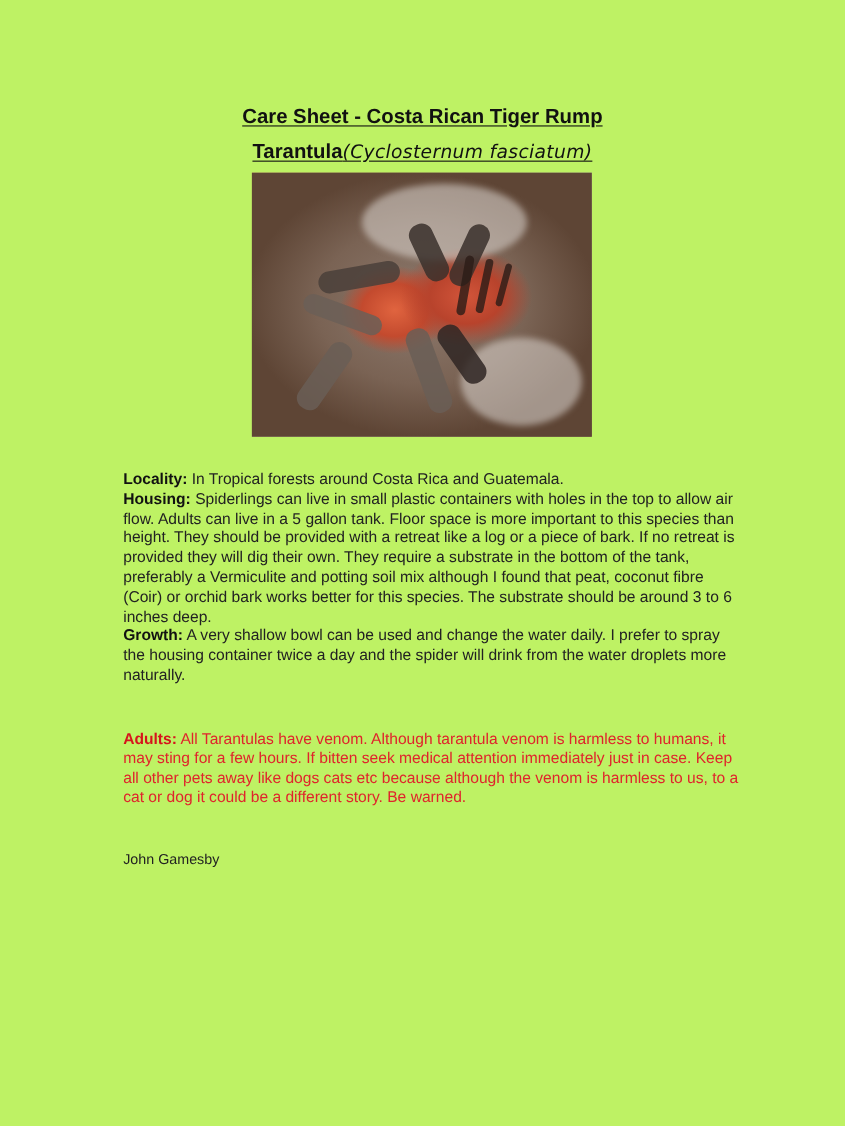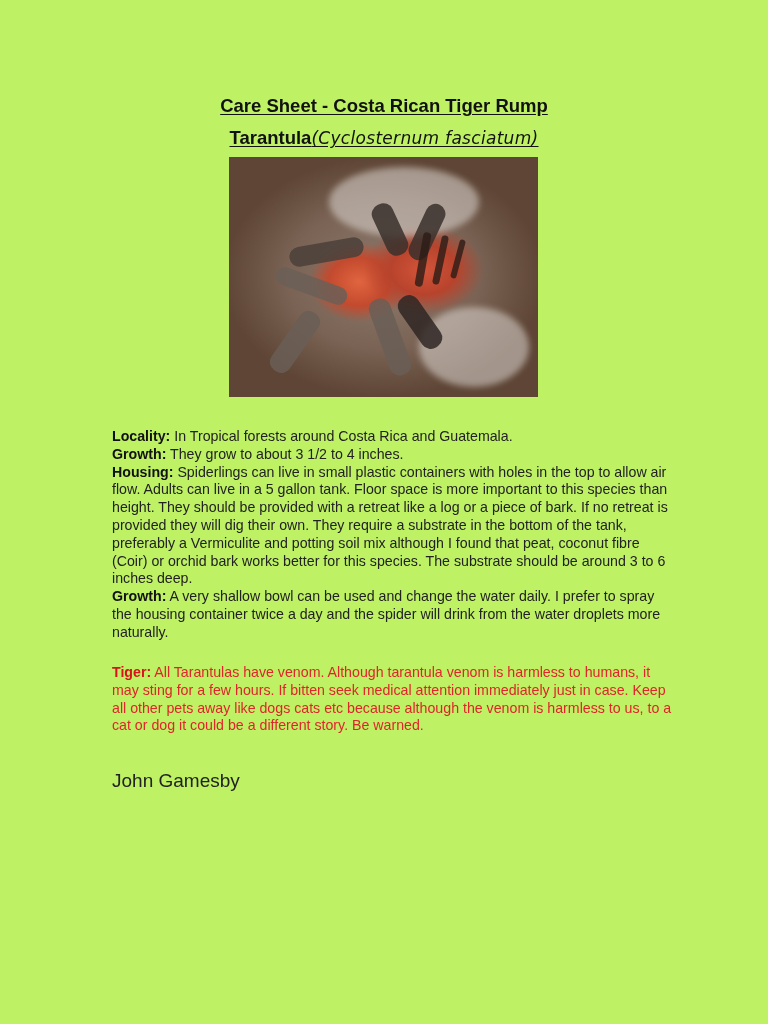--- a/index.html
+++ b/index.html
@@ -80,21 +80,21 @@
       font-family: "Liberation Sans", sans-serif;
       font-size: 14.2px;
       line-height: 17.8px;
       color: #222;
     }
     .body-text p { margin: 0; }
     .body-text b { color: #111; }
     .main-block { top: 428px; }
     .venom-block { top: 664px; color: #e0242c; }
     .venom-block b { color: #d6141c; }
-    .author { position: absolute; left: 112px; top: 772px; font-size: 19px; line-height: 18px; color: #222; font-family: "Liberation Sans", sans-serif; }
+    .author { position: absolute; left: 112px; top: 772px; font-size: 13px; line-height: 18px; color: #222; font-family: "Liberation Sans", sans-serif; }
   </style>
 </head>
 <body>
 
 <div class="page">
 
   <div class="title title-line1">
     <span class="u">Care Sheet - Costa Rican Tiger Rump</span>
   </div>
   <div class="title title-line2">
@@ -111,24 +111,23 @@
     <div class="leg" style="left:55px;top:150px;width:22px;height:70px;transform:rotate(35deg);background:#6a5e56;"></div>
     <div class="leg" style="left:150px;top:140px;width:22px;height:80px;transform:rotate(-20deg);background:#6a5e56;"></div>
     <div class="leg" style="left:180px;top:135px;width:22px;height:60px;transform:rotate(-35deg);background:#2f2623;"></div>
     <div class="stripe" style="left:190px;top:75px;width:8px;height:55px;transform:rotate(10deg);"></div>
     <div class="stripe" style="left:208px;top:78px;width:7px;height:50px;transform:rotate(12deg);"></div>
     <div class="stripe" style="left:226px;top:82px;width:6px;height:40px;transform:rotate(15deg);"></div>
   </div>
 
   <div class="body-text main-block">
     <p><b>Locality:</b><span> In Tropical forests around Costa Rica and Guatemala.</span></p>
-    <p><b>Growth:</b><span> They grow to about 3 1/2 to 4 inches.</span></p>
     <p><b>Housing:</b><span> Spiderlings can live in small plastic containers with holes in the top to allow air flow. Adults can live in a 5 gallon tank. Floor space is more important to this species than height. They should be provided with a retreat like a log or a piece of bark. If no retreat is provided they will dig their own. They require a substrate in the bottom of the tank, preferably a Vermiculite and potting soil mix although I found that peat, coconut fibre (Coir) or orchid bark works better for this species. The substrate should be around 3 to 6 inches deep.</span></p>
     <p><b>Growth:</b><span> A very shallow bowl can be used and change the water daily. I prefer to spray the housing container twice a day and the spider will drink from the water droplets more naturally.</span></p>
   </div>
 
   <div class="body-text venom-block">
-    <p><b>Tiger:</b><span> All Tarantulas have venom. Although tarantula venom is harmless to humans, it may sting for a few hours. If bitten seek medical attention immediately just in case. Keep all other pets away like dogs cats etc because although the venom is harmless to us, to a cat or dog it could be a different story. Be warned.</span></p>
+    <p><b>Adults:</b><span> All Tarantulas have venom. Although tarantula venom is harmless to humans, it may sting for a few hours. If bitten seek medical attention immediately just in case. Keep all other pets away like dogs cats etc because although the venom is harmless to us, to a cat or dog it could be a different story. Be warned.</span></p>
   </div>
 
   <div class="author">John Gamesby</div>
 
 </div>
 
 </body></html>

